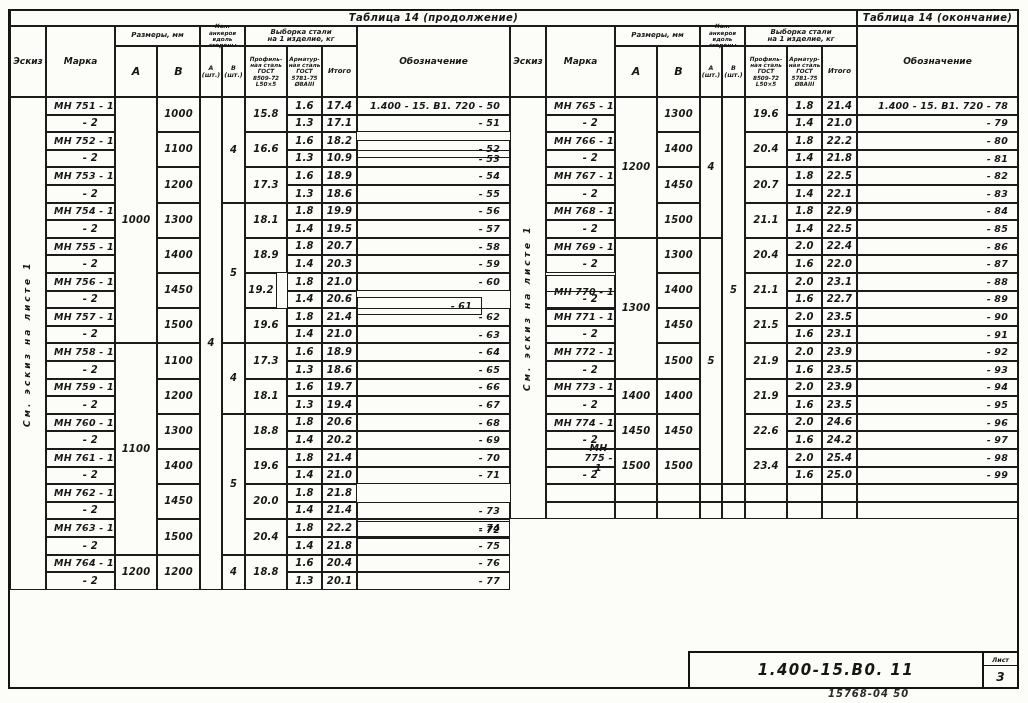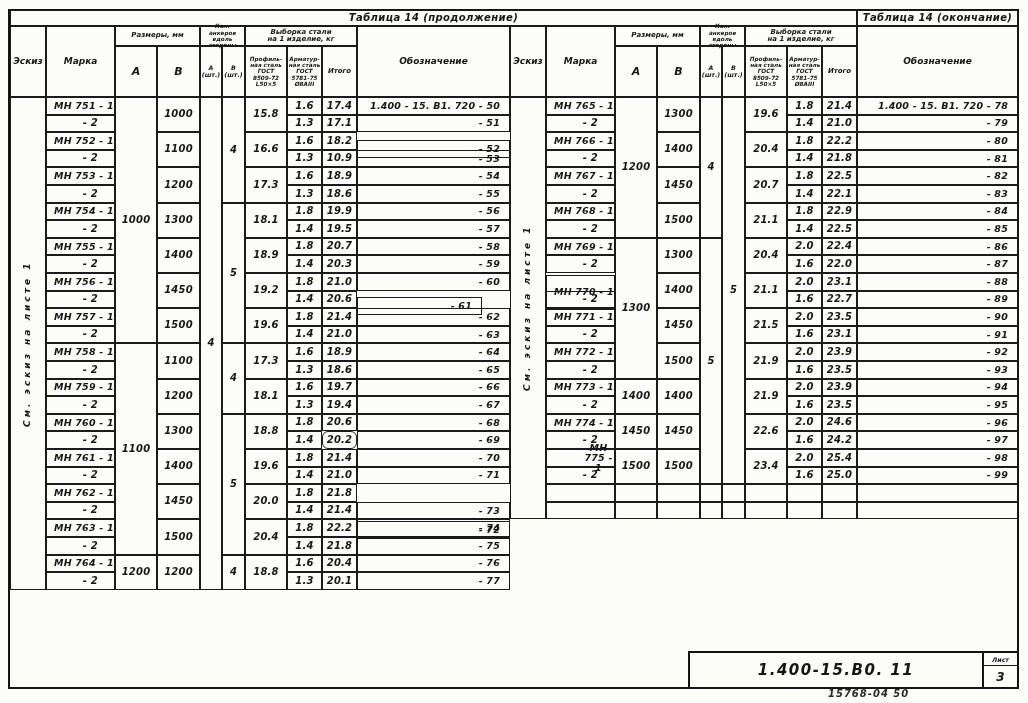--- a/index.html
+++ b/index.html
@@ -142,21 +142,21 @@
       <div class="cell hw" style="left: 245px; top: 237.8px; width: 42px; height: 35.2px;">18.9</div>
       <div class="cell hw" style="left: 287px; top: 237.8px; width: 35px; height: 17.6px;">1.8</div>
       <div class="cell hw" style="left: 287px; top: 255.4px; width: 35px; height: 17.6px;">1.4</div>
       <div class="cell hw" style="left: 322px; top: 237.8px; width: 35px; height: 17.6px;">20.7</div>
       <div class="cell hw" style="left: 322px; top: 255.4px; width: 35px; height: 17.6px;">20.3</div>
       <div class="cell hw obozn" style="left: 357px; top: 237.8px; width: 153px; height: 17.6px;">- 58</div>
       <div class="cell hw obozn" style="left: 357px; top: 255.4px; width: 153px; height: 17.6px;">- 59</div>
       <div class="cell hw mark1" style="left: 46px; top: 273px; width: 69px; height: 17.6px;">МН 756 - 1</div>
       <div class="cell hw mark2" style="left: 46px; top: 290.6px; width: 69px; height: 17.6px;">- 2</div>
       <div class="cell hw" style="left: 157px; top: 273px; width: 43px; height: 35.2px;">1450</div>
-      <div class="cell hw" style="left: 245px; top: 273px; width: 42px; height: 35.2px;">19.2</div>
+      <div class="cell hw" style="left: 245px; top: 273px; width: 32px; height: 35.2px;">19.2</div>
       <div class="cell hw" style="left: 287px; top: 273px; width: 35px; height: 17.6px;">1.8</div>
       <div class="cell hw" style="left: 287px; top: 290.6px; width: 35px; height: 17.6px;">1.4</div>
       <div class="cell hw" style="left: 322px; top: 273px; width: 35px; height: 17.6px;">21.0</div>
       <div class="cell hw" style="left: 322px; top: 290.6px; width: 35px; height: 17.6px;">20.6</div>
       <div class="cell hw obozn" style="left: 357px; top: 273px; width: 153px; height: 17.6px;">- 60</div>
       <div class="cell hw obozn" style="left: 357px; top: 297px; width: 125px; height: 17.6px;">- 61</div>
       <div class="cell hw mark1" style="left: 46px; top: 308.2px; width: 69px; height: 17.6px;">МН 757 - 1</div>
       <div class="cell hw mark2" style="left: 46px; top: 325.8px; width: 69px; height: 17.6px;">- 2</div>
       <div class="cell hw" style="left: 157px; top: 308.2px; width: 43px; height: 35.2px;">1500</div>
       <div class="cell hw" style="left: 245px; top: 308.2px; width: 42px; height: 35.2px;">19.6</div>
@@ -186,21 +186,21 @@
       <div class="cell hw" style="left: 322px; top: 396.2px; width: 35px; height: 17.6px;">19.4</div>
       <div class="cell hw obozn" style="left: 357px; top: 378.6px; width: 153px; height: 17.6px;">- 66</div>
       <div class="cell hw obozn" style="left: 357px; top: 396.2px; width: 153px; height: 17.6px;">- 67</div>
       <div class="cell hw mark1" style="left: 46px; top: 413.8px; width: 69px; height: 17.6px;">МН 760 - 1</div>
       <div class="cell hw mark2" style="left: 46px; top: 431.4px; width: 69px; height: 17.6px;">- 2</div>
       <div class="cell hw" style="left: 157px; top: 413.8px; width: 43px; height: 35.2px;">1300</div>
       <div class="cell hw" style="left: 245px; top: 413.8px; width: 42px; height: 35.2px;">18.8</div>
       <div class="cell hw" style="left: 287px; top: 413.8px; width: 35px; height: 17.6px;">1.8</div>
       <div class="cell hw" style="left: 287px; top: 431.4px; width: 35px; height: 17.6px;">1.4</div>
       <div class="cell hw" style="left: 322px; top: 413.8px; width: 35px; height: 17.6px;">20.6</div>
-      <div class="cell hw" style="left: 322px; top: 431.4px; width: 35px; height: 17.6px; border-radius: 6px;">20.2</div>
+      <div class="cell hw" style="left: 322px; top: 431.4px; width: 35px; height: 17.6px;">20.2</div>
       <div class="cell hw obozn" style="left: 357px; top: 413.8px; width: 153px; height: 17.6px;">- 68</div>
       <div class="cell hw obozn" style="left: 357px; top: 431.4px; width: 153px; height: 17.6px;">- 69</div>
       <div class="cell hw mark1" style="left: 46px; top: 449px; width: 69px; height: 17.6px;">МН 761 - 1</div>
       <div class="cell hw mark2" style="left: 46px; top: 466.6px; width: 69px; height: 17.6px;">- 2</div>
       <div class="cell hw" style="left: 157px; top: 449px; width: 43px; height: 35.2px;">1400</div>
       <div class="cell hw" style="left: 245px; top: 449px; width: 42px; height: 35.2px;">19.6</div>
       <div class="cell hw" style="left: 287px; top: 449px; width: 35px; height: 17.6px;">1.8</div>
       <div class="cell hw" style="left: 287px; top: 466.6px; width: 35px; height: 17.6px;">1.4</div>
       <div class="cell hw" style="left: 322px; top: 449px; width: 35px; height: 17.6px;">21.4</div>
       <div class="cell hw" style="left: 322px; top: 466.6px; width: 35px; height: 17.6px;">21.0</div>

